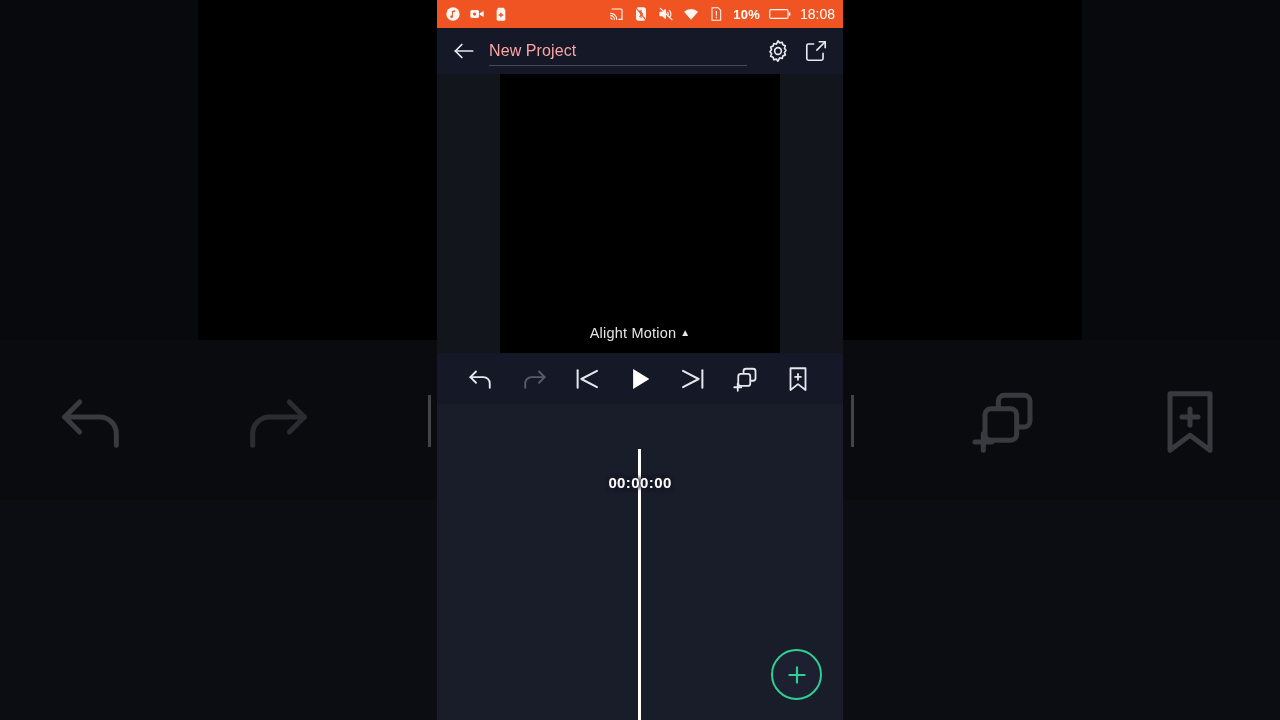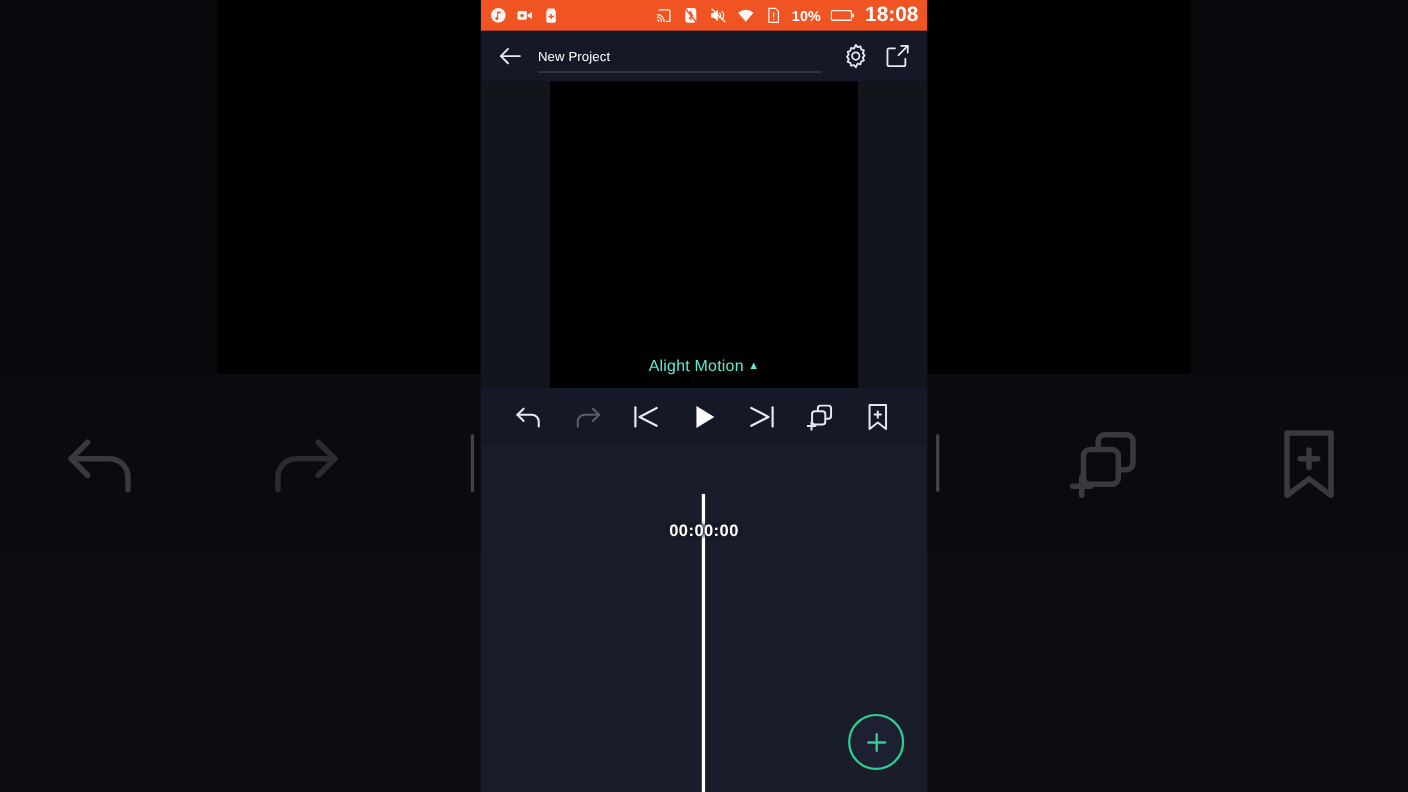--- a/index.html
+++ b/index.html
@@ -98,21 +98,21 @@
   }
   .sb-ico { width: 16px; height: 16px; display: block; opacity: .95; }
   .sb-ico svg { width: 100%; height: 100%; display: block; }
   .sb-text {
     font-size: 13px;
     font-weight: bold;
     letter-spacing: .2px;
     color: #ffffff;
     white-space: nowrap;
   }
-  .sb-clock { font-size: 19px; font-weight: bold; }
+  .sb-clock { font-size: 14px; font-weight: normal; }
 
   
   .appbar {
     position: relative;
     height: 46px;
     background: #151827;
     display: flex;
     align-items: center;
     padding: 0 14px;
     gap: 12px;
@@ -121,22 +121,22 @@
   .appbar .hicon svg { width: 100%; height: 100%; display: block; }
   .title-wrap {
     flex: 1 1 auto;
     height: 30px;
     display: flex;
     align-items: center;
     border-bottom: 1px solid #454a5c;
     margin-right: 6px;
   }
   .title-wrap span {
-    font-size: 12px;
-    color: #ffffff;
+    font-size: 16px;
+    color: #fca5a5;
     letter-spacing: .1px;
   }
 
   
   .preview {
     position: relative;
     height: 279px;
     background: #12161c;
     display: flex;
     align-items: center;
@@ -148,21 +148,21 @@
     height: 279px;
     background: #000000;
   }
   .watermark {
     position: absolute;
     left: 0;
     right: 0;
     bottom: 12px;
     text-align: center;
     font-size: 14.5px;
-    color: #5eead4;
+    color: #e5e5e5;
     letter-spacing: .2px;
   }
   .watermark .tri {
     display: inline-block;
     margin-left: 4px;
     font-size: 10px;
     vertical-align: 2px;
   }
 
   

